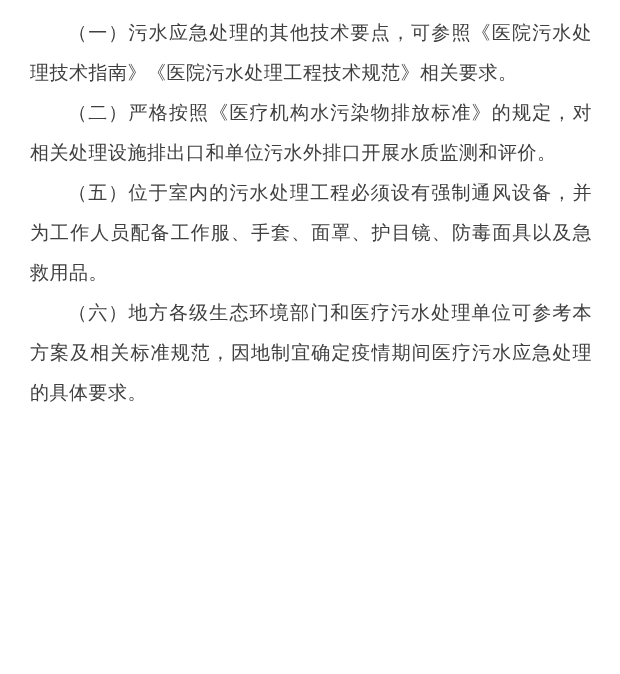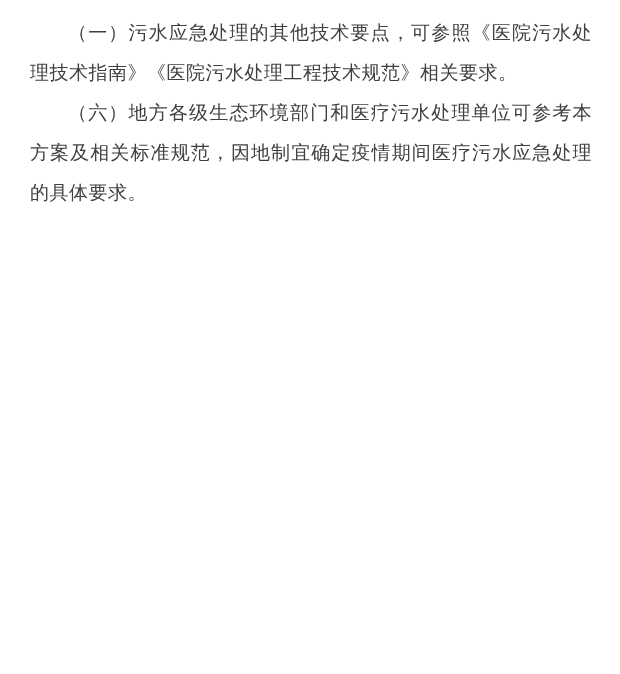--- a/index.html
+++ b/index.html
@@ -40,17 +40,19 @@
     letter-spacing: 0.5px;
     color: #f79b70;
   }
 </style>
 </head>
 <body>
 
 <div class="page">
   <div class="content">
     <p class="para">（一）污水应急处理的其他技术要点，可参照《医院污水处理技术指南》《医院污水处理工程技术规范》相关要求。</p>
+    <p class="para">（二）严格按照《医疗机构水污染物排放标准》的规定，对相关处理设施排出口和单位污水外排口开展水质监测和评价。</p>
+    <p class="para">（五）位于室内的污水处理工程必须设有强制通风设备，并为工作人员配备工作服、手套、面罩、护目镜、防毒面具以及急救用品。</p>
     <p class="para">（六）地方各级生态环境部门和医疗污水处理单位可参考本方案及相关标准规范，因地制宜确定疫情期间医疗污水应急处理的具体要求。</p>
 
   </div>
   <div class="watermark">PV001.COM</div>
 </div>
 
 </body></html>

